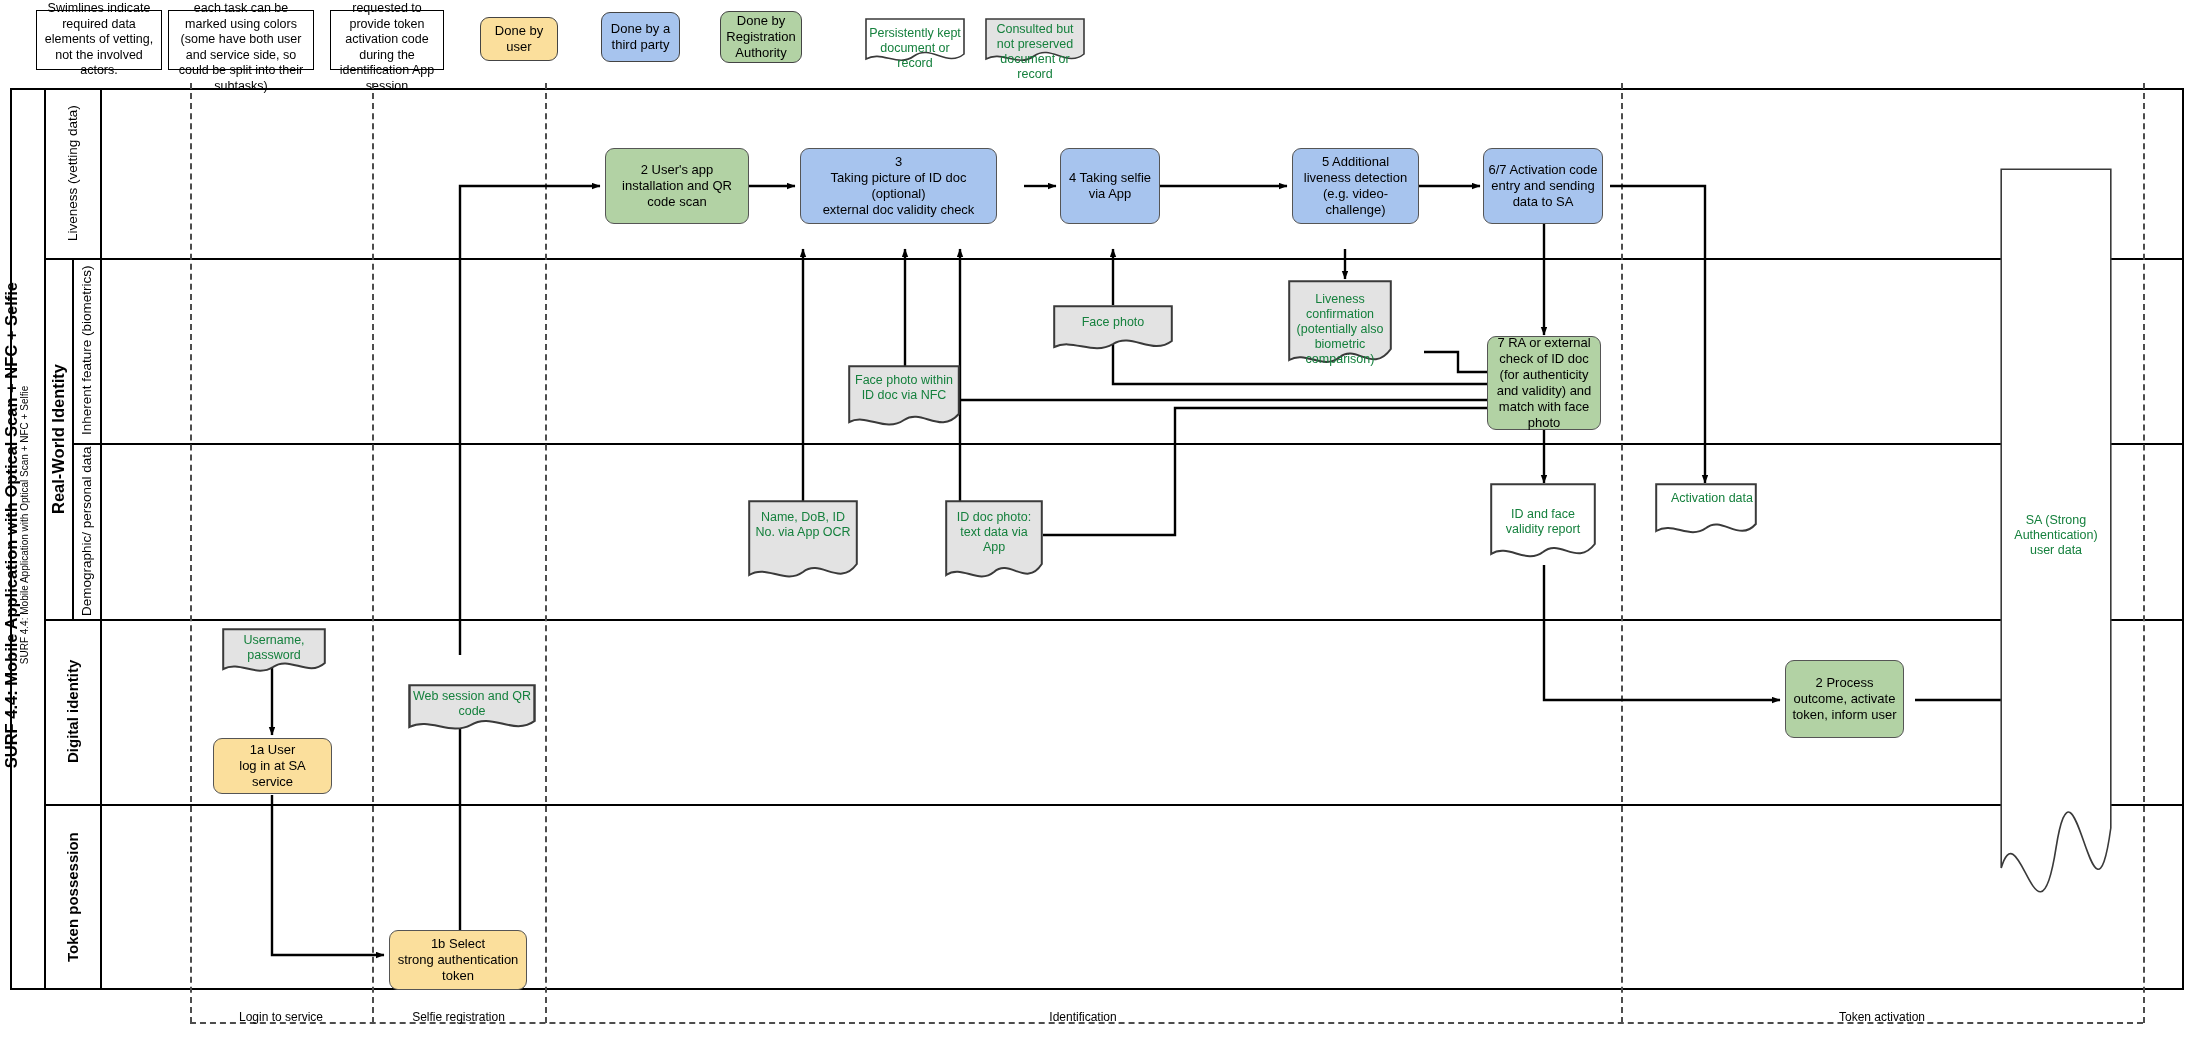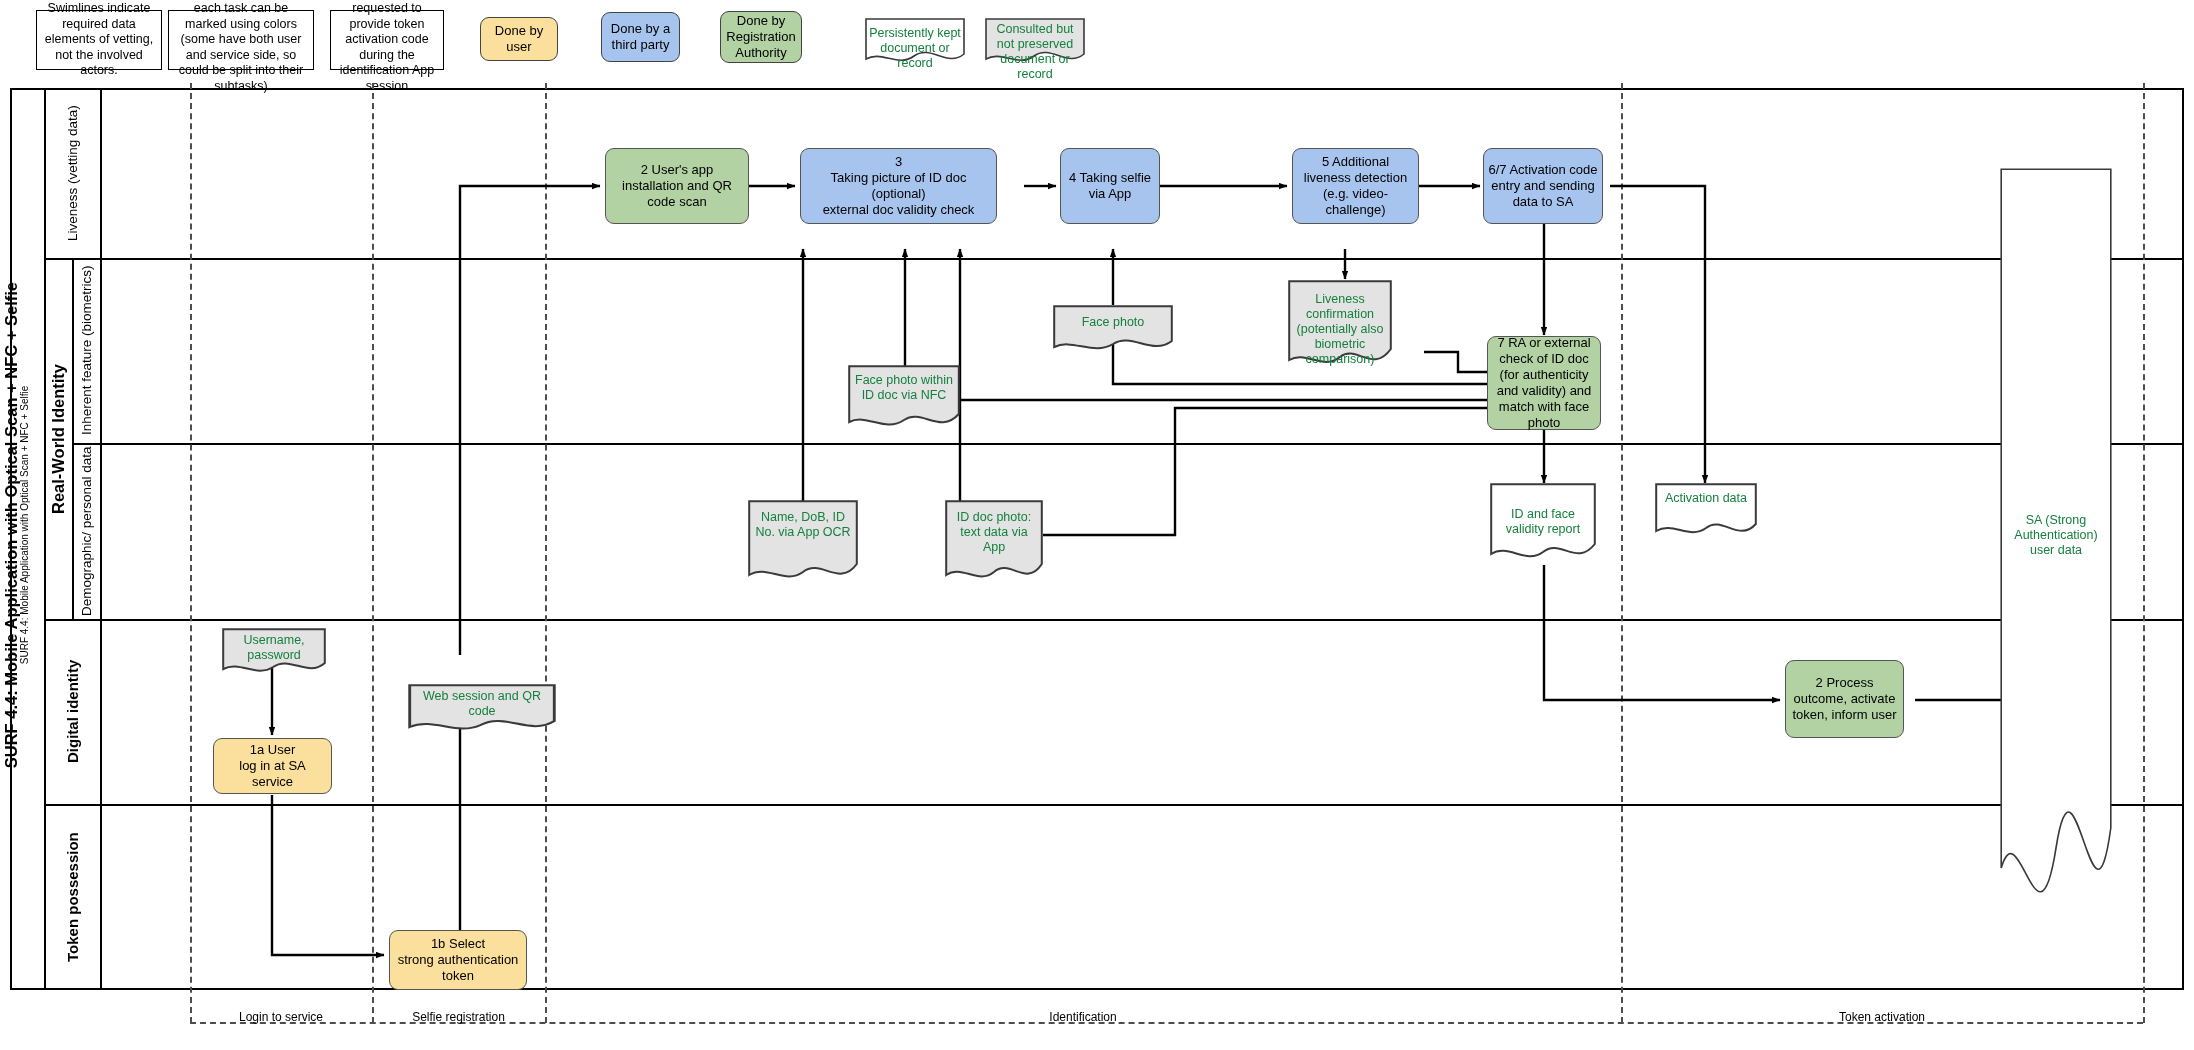--- a/index.html
+++ b/index.html
@@ -278,37 +278,37 @@
     <svg viewBox="0 0 106 82" preserveAspectRatio="none">
       <path d="M1.2,1.2 L104.8,1.2 L104.8,61 C87,84 70,55 53,69 C36,82 18,60 1.2,71 Z" fill="#ffffff" stroke="#3a3a3a" stroke-width="2"></path>
     </svg>
     <div class="dlabel" style="top:24px;">ID and face validity report</div>
   </div>
 
   <div class="doc" style="left:1655px;top:483px;width:102px;height:56px;">
     <svg viewBox="0 0 102 56" preserveAspectRatio="none">
       <path d="M1.2,1.2 L100.8,1.2 L100.8,41 C84,60 67,32 51,45 C34,57 18,38 1.2,48 Z" fill="#ffffff" stroke="#3a3a3a" stroke-width="2"></path>
     </svg>
-    <div class="dlabel" style="top:8px;">Activation data</div>
+    <div class="dlabel" style="top:8px;text-align:right;">Activation data</div>
   </div>
 
   <div class="doc" style="left:2000px;top:168px;width:112px;height:762px;">
     <svg viewBox="0 0 112 762" preserveAspectRatio="none">
       <path d="M1.2,1.2 L110.8,1.2 L110.8,660 C93,790 75,560 56,680 C38,795 19,640 1.2,700 Z" fill="#ffffff" stroke="#3a3a3a" stroke-width="1.6"></path>
     </svg>
     <div class="dlabel" style="top:345px;">SA (Strong Authentication) user data</div>
   </div>
 
   <div class="doc" style="left:222px;top:628px;width:104px;height:48px;">
     <svg viewBox="0 0 104 48" preserveAspectRatio="none">
       <path d="M1.2,1.2 L102.8,1.2 L102.8,35 C86,50 68,27 51,39 C34,50 18,32 1.2,41 Z" fill="#e3e3e3" stroke="#3a3a3a" stroke-width="2"></path>
     </svg>
     <div class="dlabel" style="top:5px;">Username, password</div>
   </div>
 
-  <div class="doc" style="left:408px;top:684px;width:128px;height:50px;padding-left:20px;">
+  <div class="doc" style="left:408px;top:684px;width:128px;height:50px;">
     <svg viewBox="0 0 104 50" preserveAspectRatio="none">
       <path d="M1.2,1.2 L102.8,1.2 L102.8,37 C86,52 68,28 51,41 C34,52 18,33 1.2,43 Z" fill="#e3e3e3" stroke="#3a3a3a" stroke-width="2"></path>
     </svg>
     <div class="dlabel" style="top:5px;">Web session and QR code</div>
   </div>
 
 </div>
 
 </body></html>

